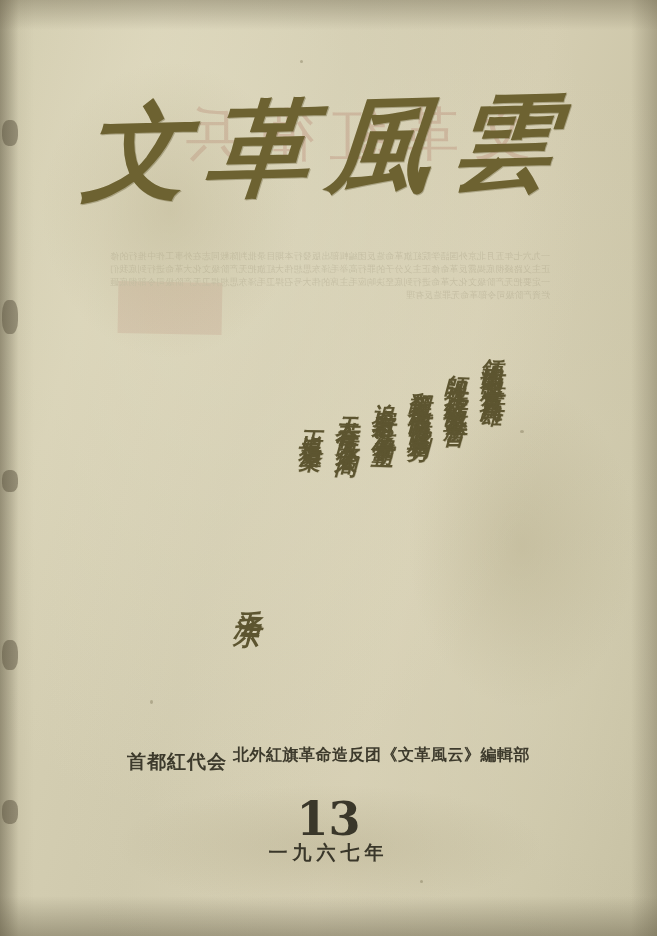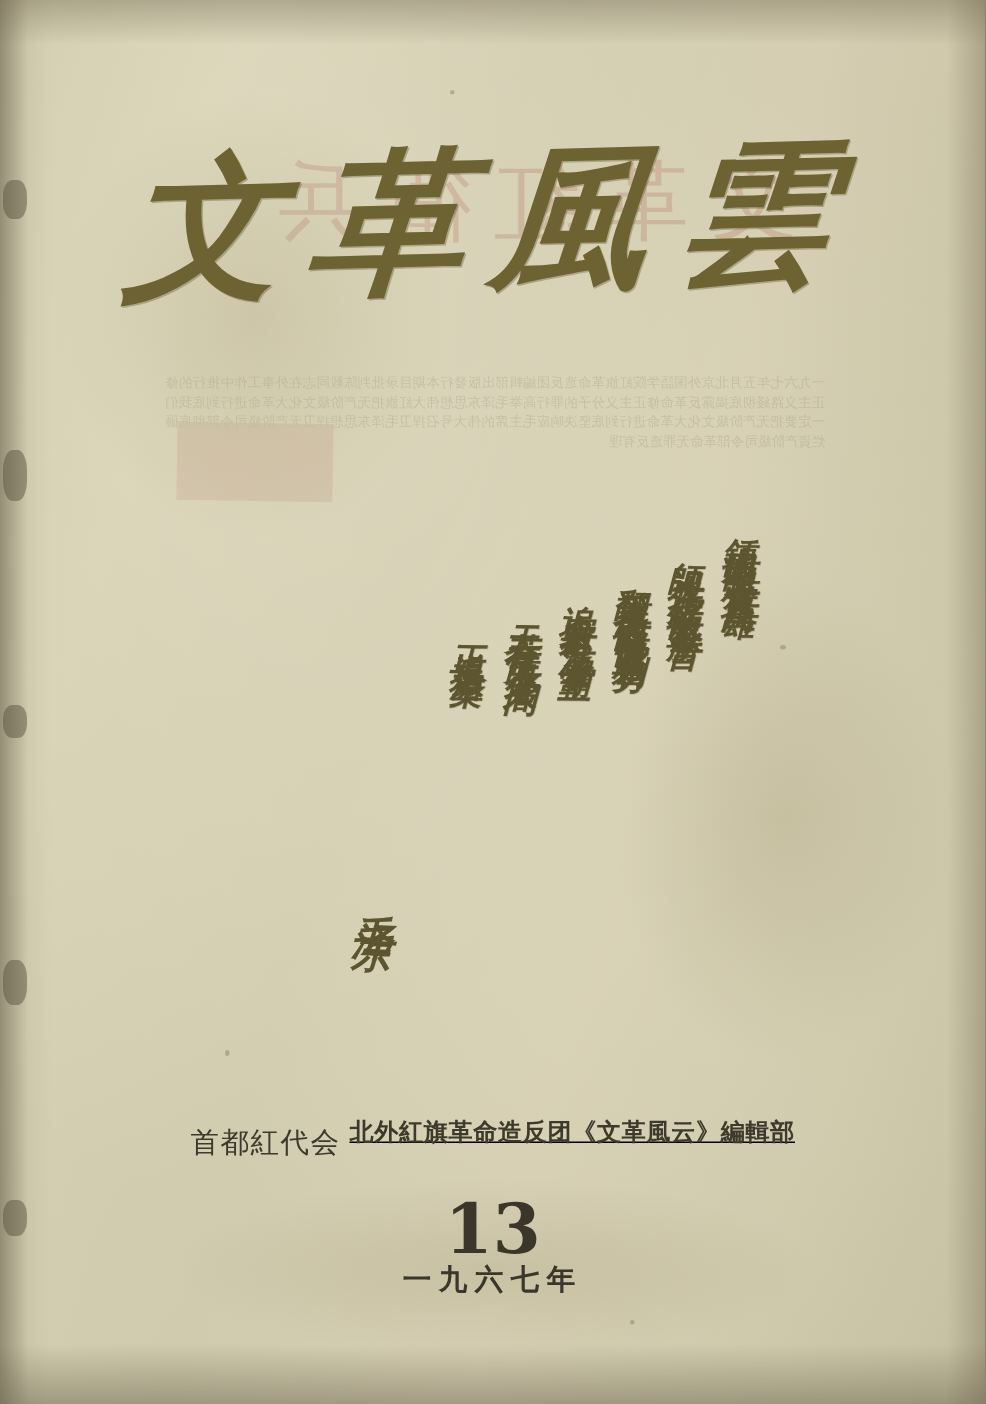--- a/index.html
+++ b/index.html
@@ -180,31 +180,30 @@
     top: 735px;
     width: 100%;
     display: flex;
     justify-content: center;
     align-items: center;
     gap: 6px;
   }
   .imprint .org {
     font-family: "DejaVu Serif", serif;
     font-size: 19px;
-    font-weight: 400;
+    font-weight: 700;
     color: #3d3a2c;
     letter-spacing: 1px;
     padding-top: 14px;
     text-align: right;
   }
   .imprint .lines {
     display: flex;
     flex-direction: column;
     gap: 3px;
-    text-decoration: underline;
   }
   .imprint .lines div {
     font-family: "DejaVu Serif", serif;
     font-size: 16px;
     font-weight: 700;
     color: #3d3a2c;
     letter-spacing: 0.5px;
   }
 
   .issue {

